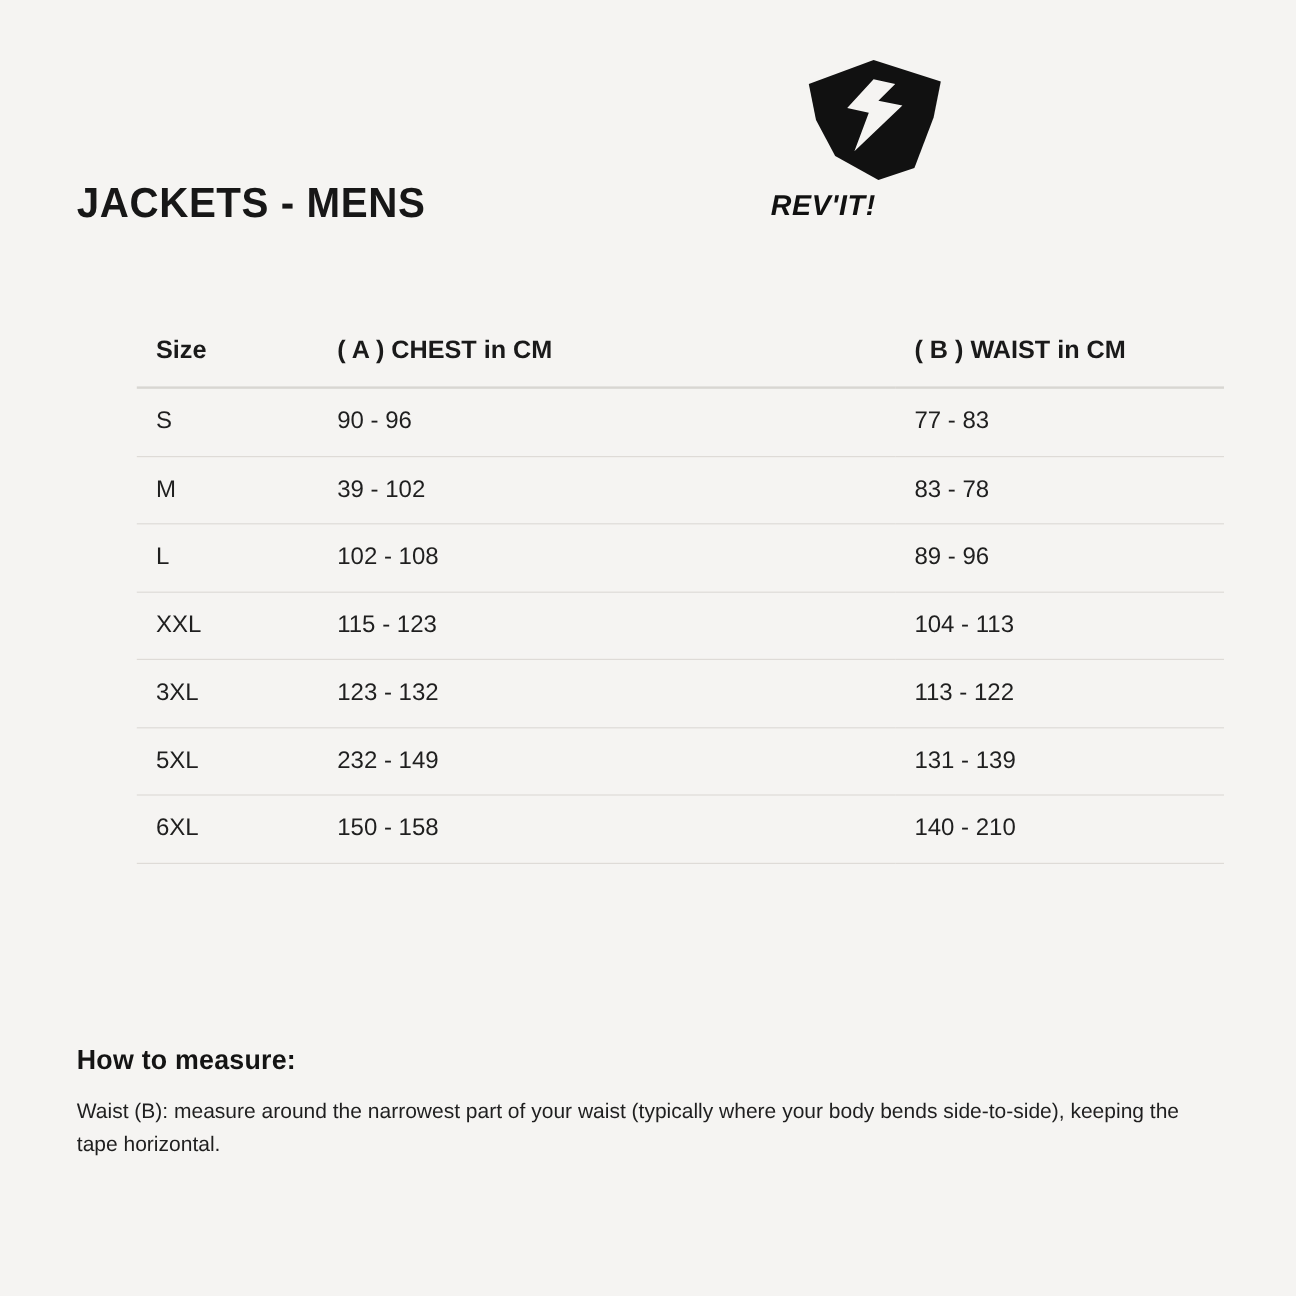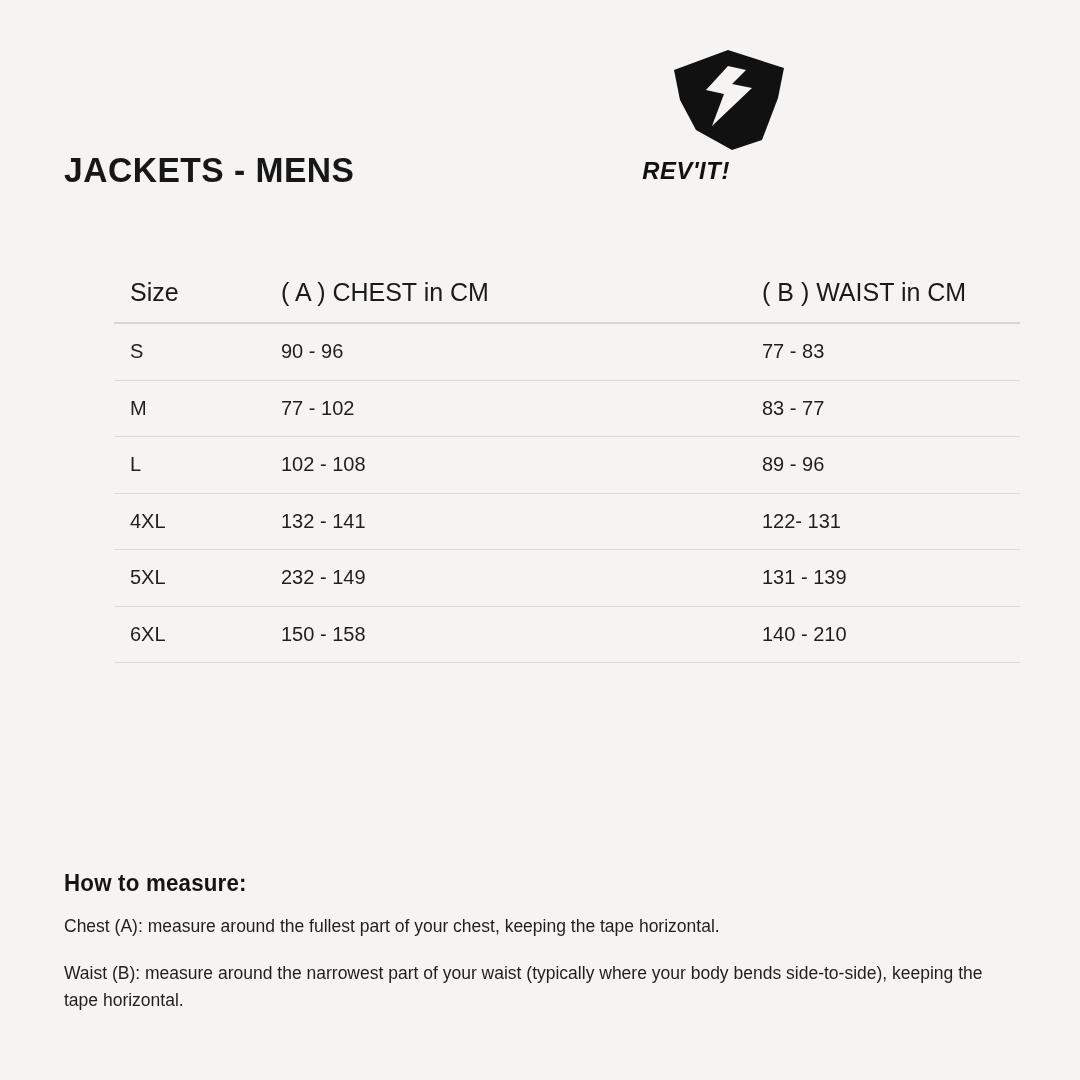--- a/index.html
+++ b/index.html
@@ -70,22 +70,22 @@
     border-collapse: collapse;
     table-layout: fixed;
   }
   .size-table th,
   .size-table td {
     text-align: left;
     padding: 0;
     vertical-align: middle;
   }
   .size-table thead th {
-    font-size: 25px;
-    font-weight: normal;
+    font-size: 21px;
+    font-weight: bold;
     color: #1a1a1a;
     height: 60px;
     padding-left: 16px;
     border-bottom: 2px solid #d8d6d2;
   }
   .size-table tbody td {
     font-size: 20px;
     font-weight: normal;
     color: #1f1f1f;
     height: 55.5px;
@@ -149,45 +149,49 @@
       </tr>
     </thead>
     <tbody>
       <tr>
         <td>S</td>
         <td>90 - 96</td>
         <td>77 - 83</td>
       </tr>
       <tr>
         <td>M</td>
-        <td>77 - 102</td>
-        <td>83 - 77</td>
+        <td>39 - 102</td>
+        <td>83 - 78</td>
       </tr>
       <tr>
         <td>L</td>
         <td>102 - 108</td>
         <td>89 - 96</td>
       </tr>
       <tr>
-        <td>4XL</td>
-        <td>132 - 141</td>
-        <td>122- 131</td>
+        <td>XXL</td>
+        <td>115 - 123</td>
+        <td>104 - 113</td>
+      </tr>
+      <tr>
+        <td>3XL</td>
+        <td>123 - 132</td>
+        <td>113 - 122</td>
       </tr>
       <tr>
         <td>5XL</td>
         <td>232 - 149</td>
         <td>131 - 139</td>
       </tr>
       <tr>
         <td>6XL</td>
         <td>150 - 158</td>
         <td>140 - 210</td>
       </tr>
     </tbody>
   </table>
 
   <div class="measure-block">
     <div class="measure-title">How to measure:</div>
-    <div class="measure-line">Chest (A): measure around the fullest part of your chest, keeping the tape horizontal.</div>
     <div class="measure-line">Waist (B): measure around the narrowest part of your waist (typically where your body bends side-to-side), keeping the tape horizontal.</div>
   </div>
 
 </div>
 
 </body></html>

